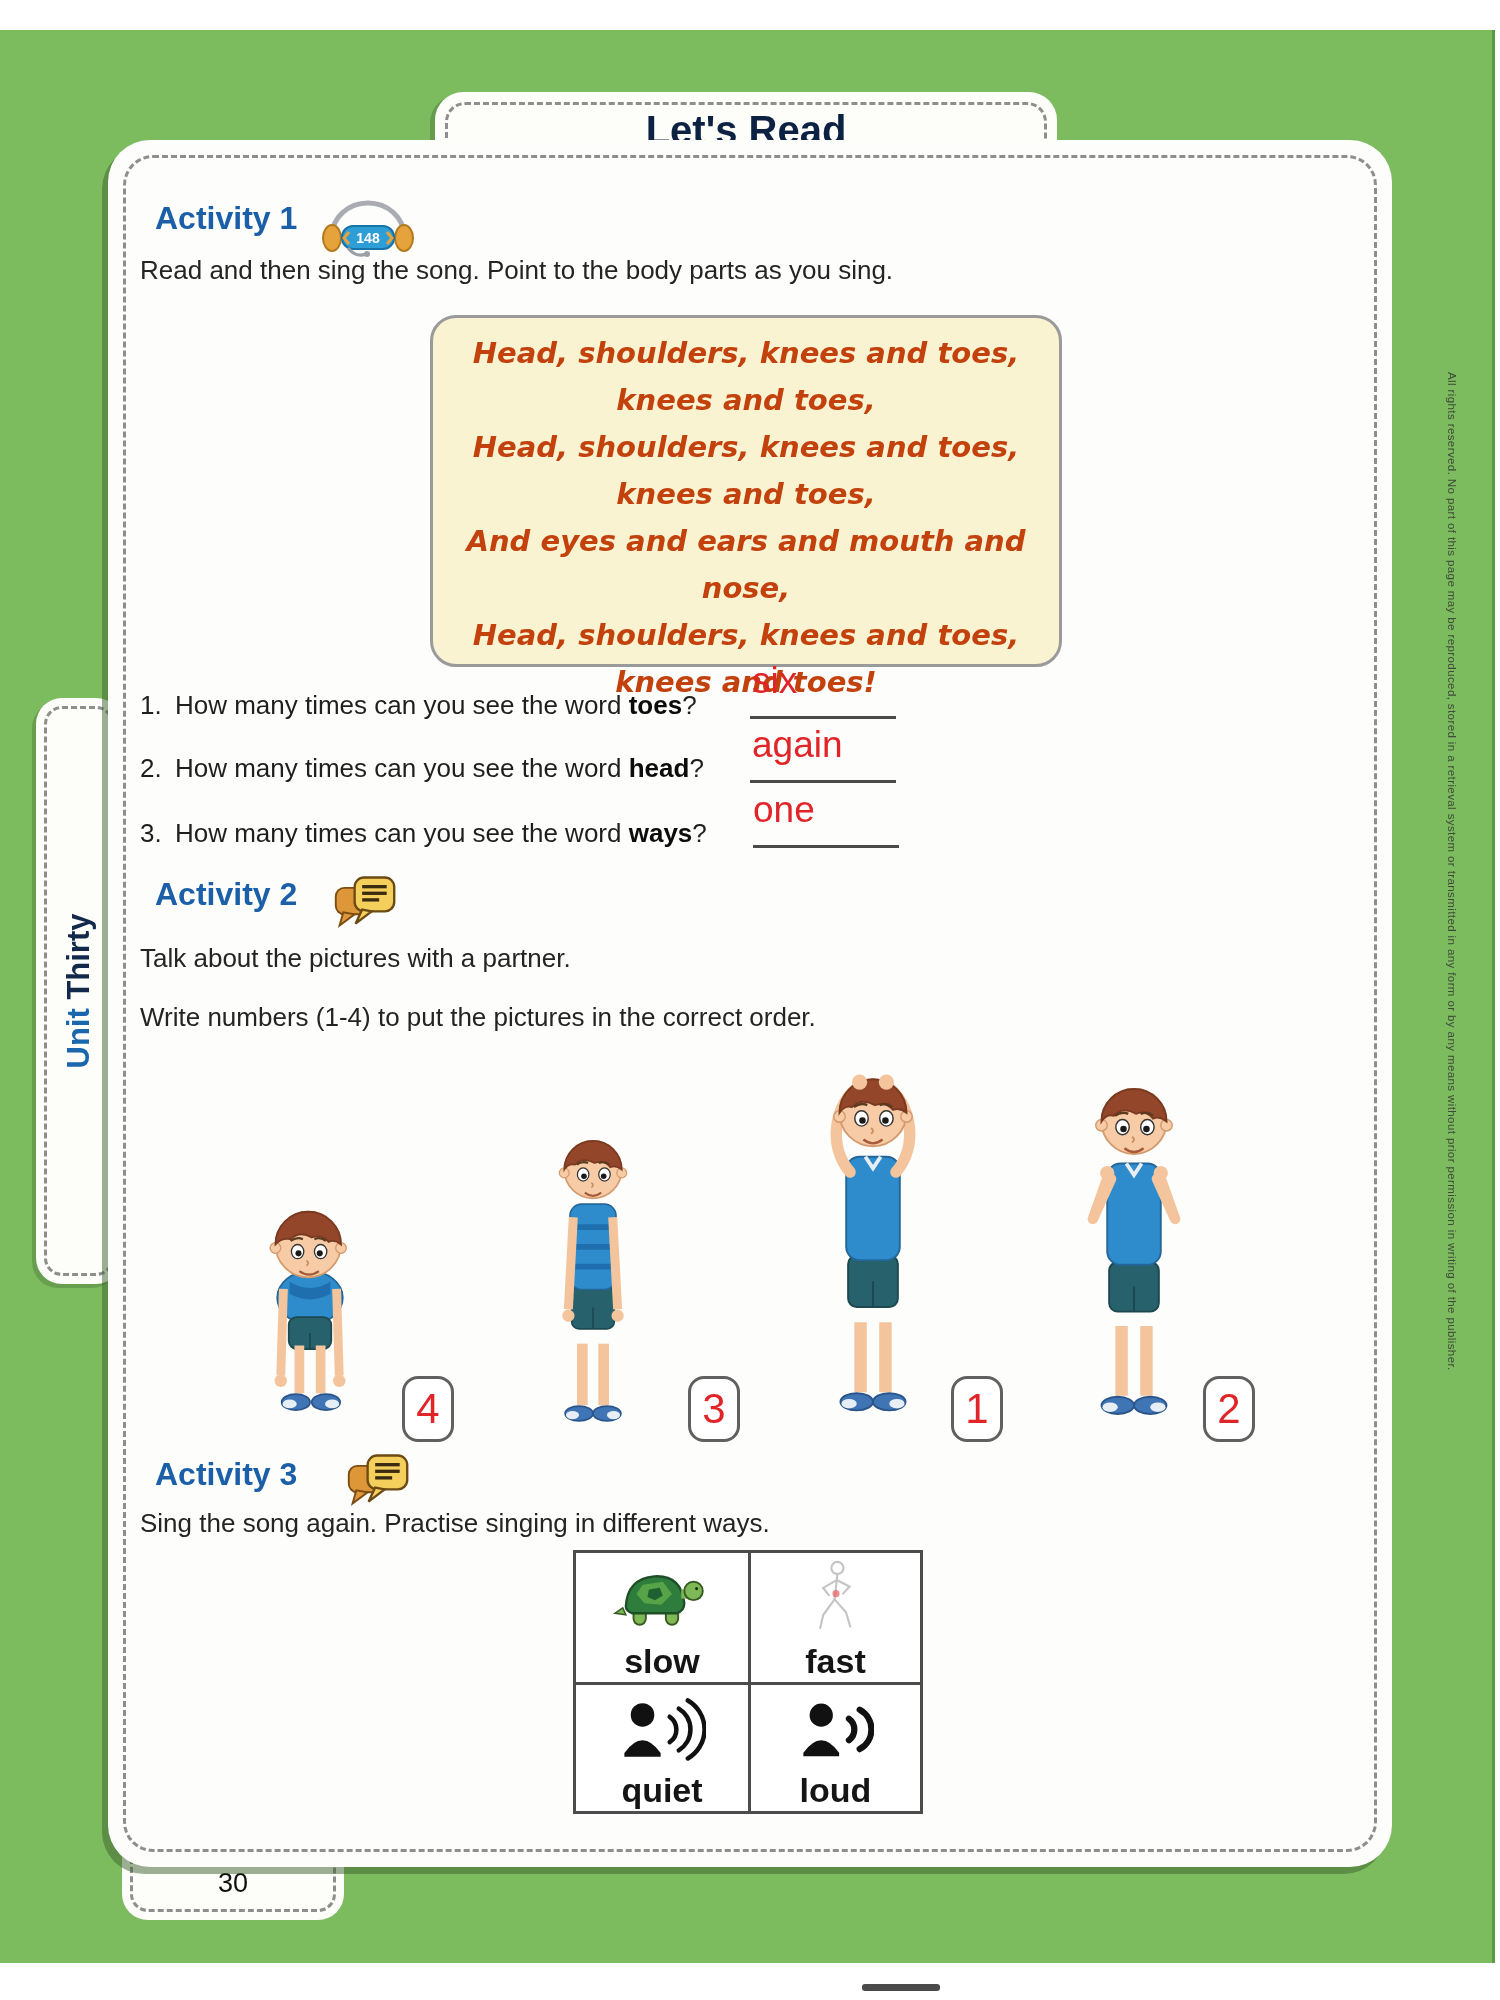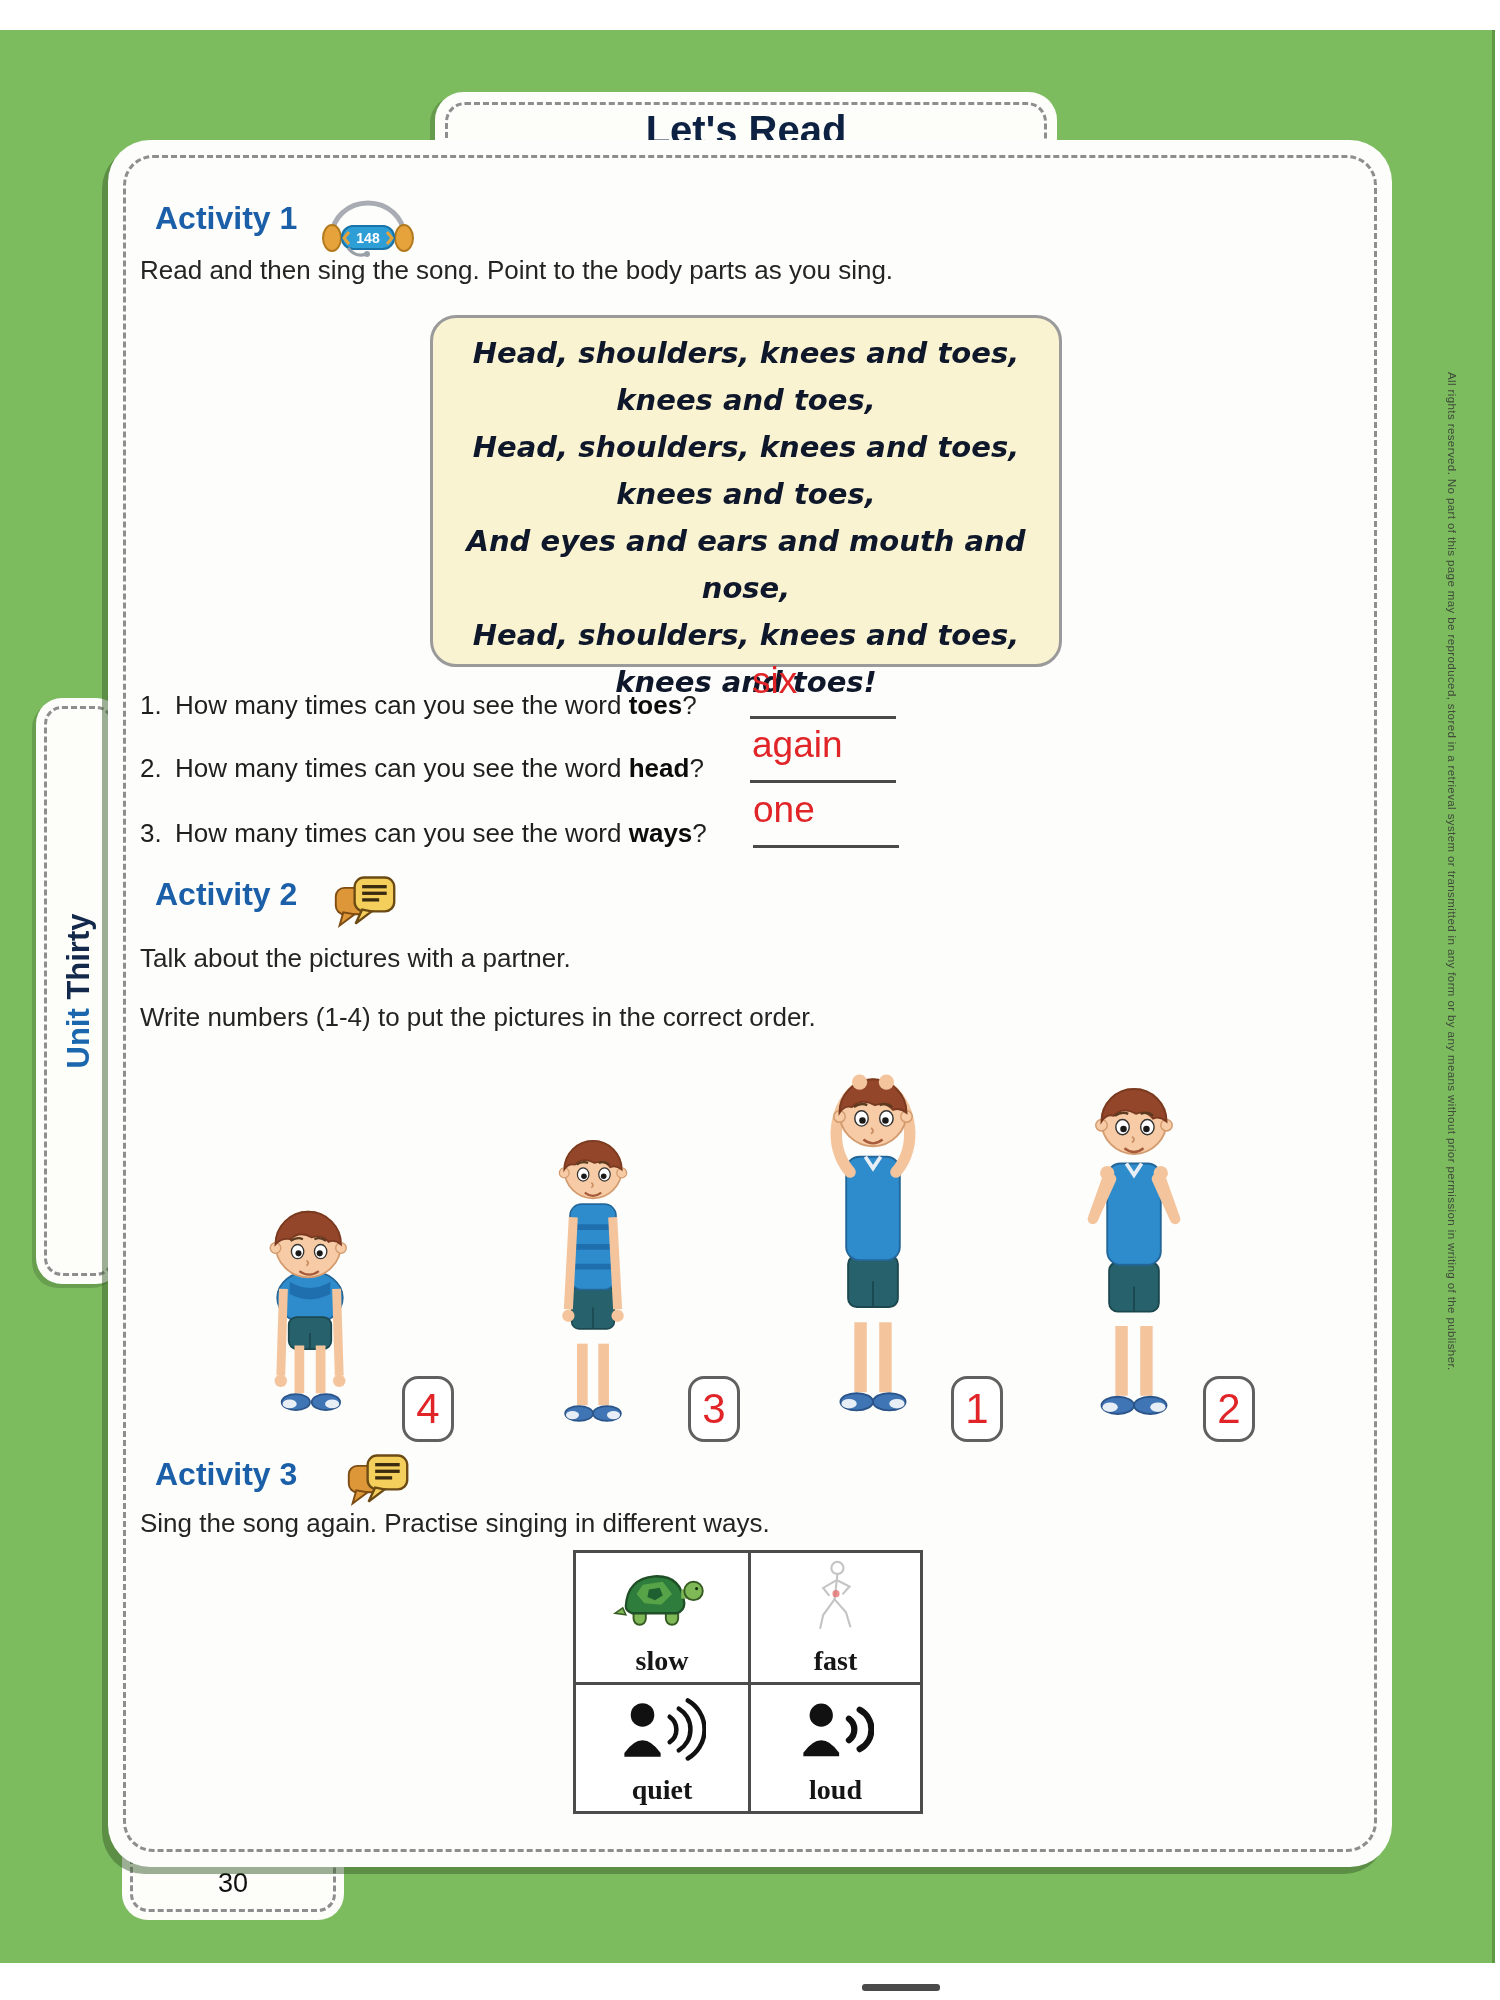--- a/index.html
+++ b/index.html
@@ -30,38 +30,38 @@
         border-radius:42px;z-index:2;box-shadow:-6px 7px 0 rgba(60,95,45,.50);}
   .card .dash{inset:15px;border-radius:30px;}
   .content{position:absolute;inset:0;z-index:3;}
   .abs{position:absolute;}
   
   .activity-title{font-size:32px;font-weight:bold;color:#1a5fa8;margin-left:15px;}
   .body-text{font-size:26px;color:#242424;}
   .song-box{left:430px;top:315px;width:632px;height:352px;background:#faf3d2;
         border:3px solid #9a9a9a;border-radius:26px;box-sizing:border-box;padding-top:12px;}
   .song-line{text-align:center;font-family:"DejaVu Sans",sans-serif;font-style:italic;
-        font-weight:bold;font-size:29px;line-height:47px;color:#0f172a;}
+        font-weight:bold;font-size:29px;line-height:47px;color:#c2410c;}
   .question{left:140px;font-size:26px;color:#1f1f1f;width:680px;}
   .question .qnum{margin-right:6px;}
   .question b{color:#0c0c0c;}
   .answer{width:146px;text-align:left;font-size:37px;color:#e02427;z-index:4;}
   .answer-line{width:146px;height:3px;background:#4a4a4a;}
   .numbox{width:52px;height:66px;background:#ffffff;border:3px solid #606060;border-radius:16px;
         box-sizing:border-box;text-align:center;line-height:60px;font-size:42px;color:#e02427;}
   
   .a3table{left:573px;top:1550px;width:350px;height:264px;display:grid;
         grid-template-columns:1fr 1fr;grid-template-rows:1fr 1fr;border:3px solid #4c4c4c;
         background:#ffffff;box-sizing:border-box;}
   .a3cell{display:flex;flex-direction:column;align-items:center;justify-content:flex-end;
         box-sizing:border-box;padding-bottom:4px;}
   .a3cell.cright{border-left:3px solid #4c4c4c;}
   .a3cell.cbottom{border-top:3px solid #4c4c4c;}
   .a3icon{flex:1;display:flex;align-items:center;justify-content:center;width:100%;}
-  .a3label{font-size:28px;font-weight:bold;color:#151515;line-height:34px;font-family:Liberation Serif, serif;}
+  .a3label{font-size:34px;font-weight:bold;color:#151515;line-height:34px;}
   .copyright{position:absolute;left:1446px;top:372px;writing-mode:vertical-rl;font-size:11.5px;
         color:#3f4a3a;letter-spacing:.4px;z-index:1;white-space:nowrap;}
   .bottom-mark{position:absolute;left:862px;top:1984px;width:78px;height:7px;background:#4a4a4a;
         border-radius:3px;}
   svg{display:block;}
 </style>
 </head>
 <body>
 
 <div class="page">

